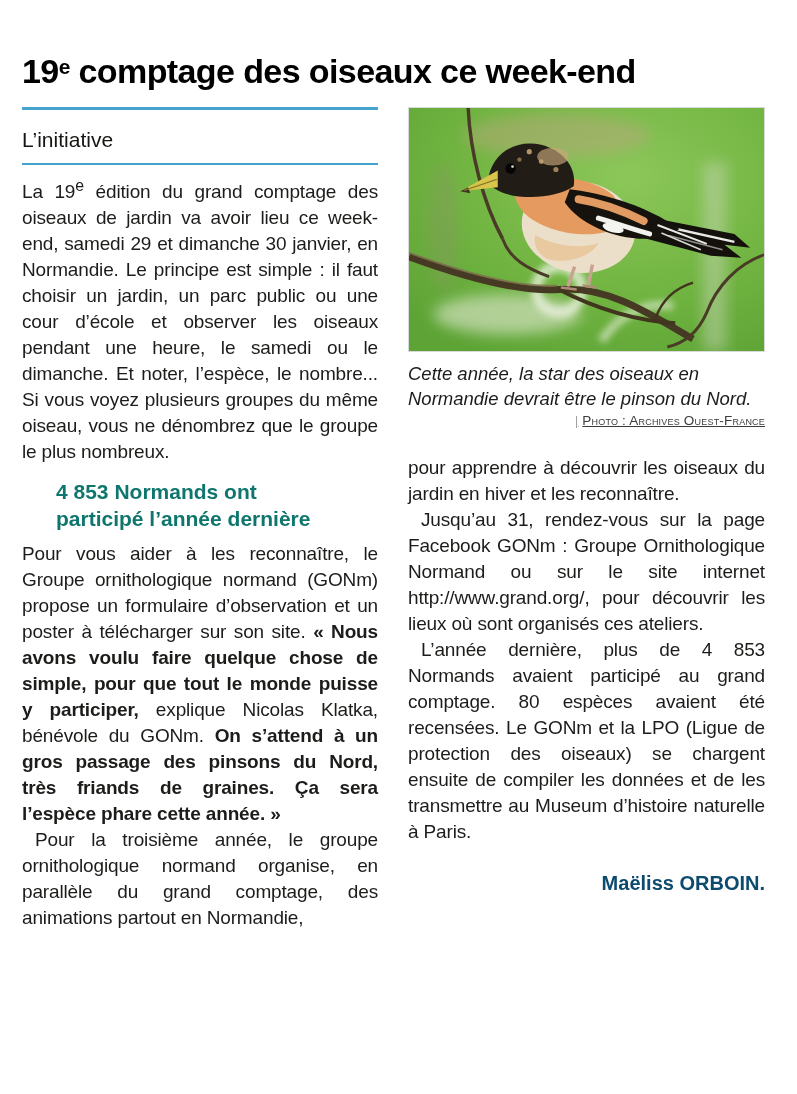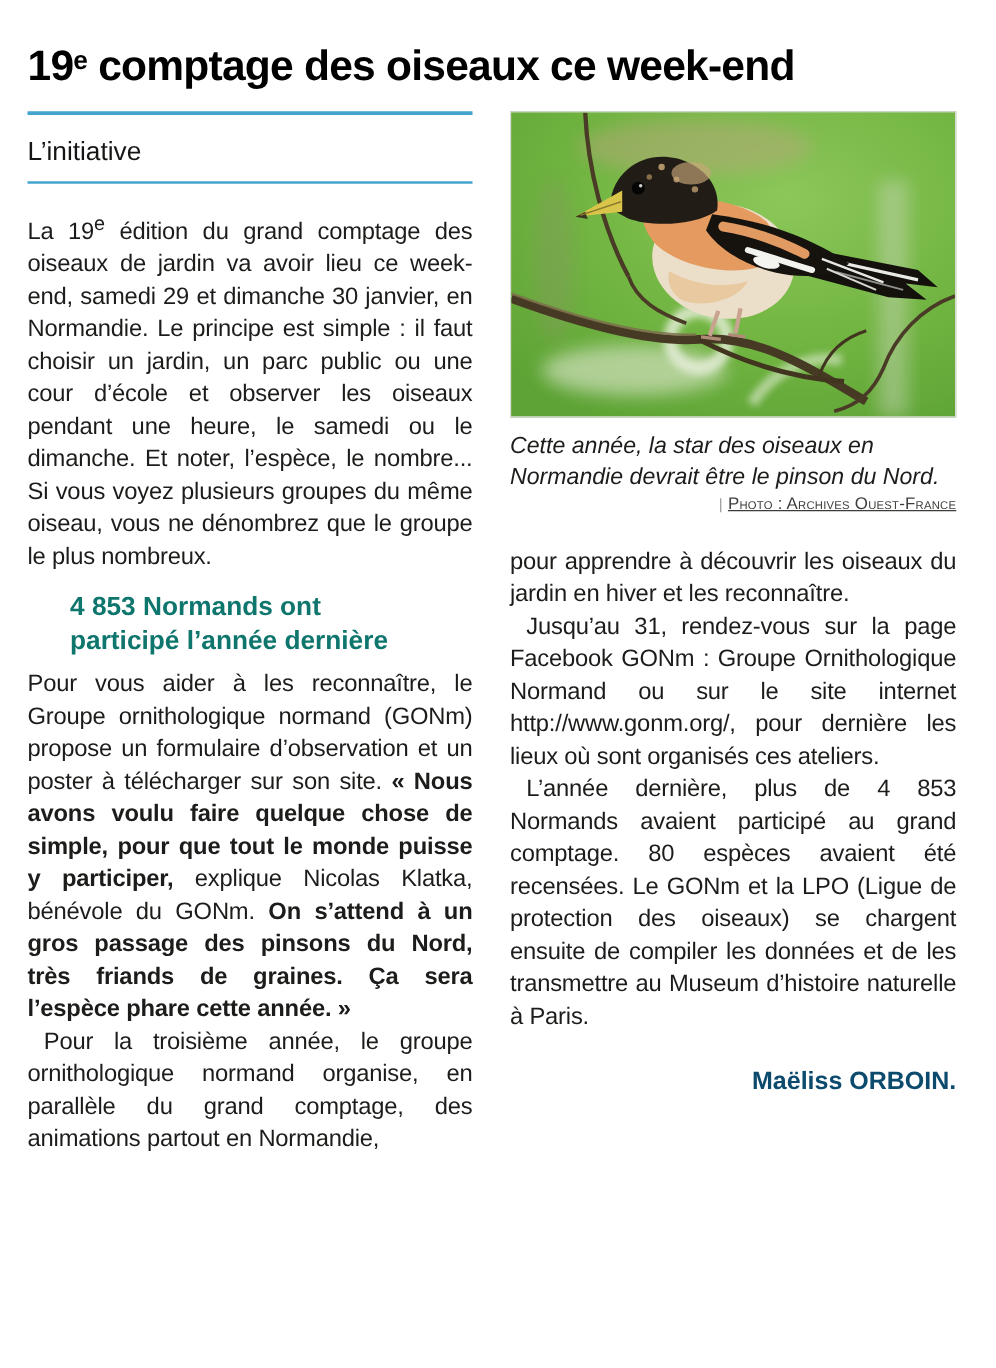--- a/index.html
+++ b/index.html
@@ -6,21 +6,21 @@
   body{
     width:797px;height:1094px;
     font-family:"Liberation Sans","DejaVu Sans",sans-serif;
     color:#1a1a18;
     -webkit-font-smoothing:antialiased;
     overflow:hidden;
   }
   .page{padding:0 26px 0 22px;}
 
   .title{
-    margin:0;padding-top:36px;
+    margin:0;padding-top:54px;
     font-size:34px;font-weight:700;line-height:1.05;
     letter-spacing:-0.6px;color:#000;
   }
   .title sup{font-size:21px;vertical-align:9px;font-weight:700;}
 
   .chapo{
     margin:14px 0 0 0;
     font-size:22.5px;line-height:30px;
     color:#121210;letter-spacing:-0.2px;
   }
@@ -33,21 +33,21 @@
     border-top:3px solid #45a4ce;
     border-bottom:2px solid #45a4ce;
     padding:18px 0 11px 0;
     font-size:21px;color:#151513;
   }
 
   p.body{
     margin:0;font-size:19px;line-height:26px;
     text-align:justify;letter-spacing:-0.15px;color:#1c1c1a;
   }
-  p.body.first{margin-top:20px;}
+  p.body.first{margin-top:8px;}
   p.body.indent{text-indent:13px;}
   p.body b{font-weight:700;}
 
   .subhead{
     margin:13px 0 9px 34px;
     font-size:21px;line-height:27px;font-weight:700;color:#0f766e;
   }
 
   figure.photo{
     margin:0;width:357px;height:245px;
@@ -175,20 +175,20 @@
       </figure>
 
       <div class="caption-box">
         <span>Cette année, la star des oiseaux en Normandie devrait être le pinson du Nord.</span>
         <span class="credit"><span class="bar">|</span><span>Photo : Archives Ouest-France</span></span>
       </div>
 
       <div class="caption-gap"></div>
 
       <p class="body">pour apprendre à découvrir les oiseaux du jardin en hiver et les reconnaître.</p>
-      <p class="body indent">Jusqu’au 31, rendez-vous sur la page Facebook GONm : Groupe Ornithologique Normand ou sur le site internet http://www.gonm.org/, pour dernière les lieux où sont organisés ces ateliers.</p>
+      <p class="body indent">Jusqu’au 31, rendez-vous sur la page Facebook GONm : Groupe Ornithologique Normand ou sur le site internet http://www.grand.org/, pour découvrir les lieux où sont organisés ces ateliers.</p>
       <p class="body indent">L’année dernière, plus de 4&nbsp;853 Normands avaient participé au grand comptage. 80 espèces avaient été recensées. Le GONm et la LPO (Ligue de protection des oiseaux) se chargent ensuite de compiler les données et de les transmettre au Museum d’histoire naturelle à Paris.</p>
 
       <p class="byline">Maëliss ORBOIN.</p>
     </div>
 
   </div>
 </div>
 
 </body></html>

